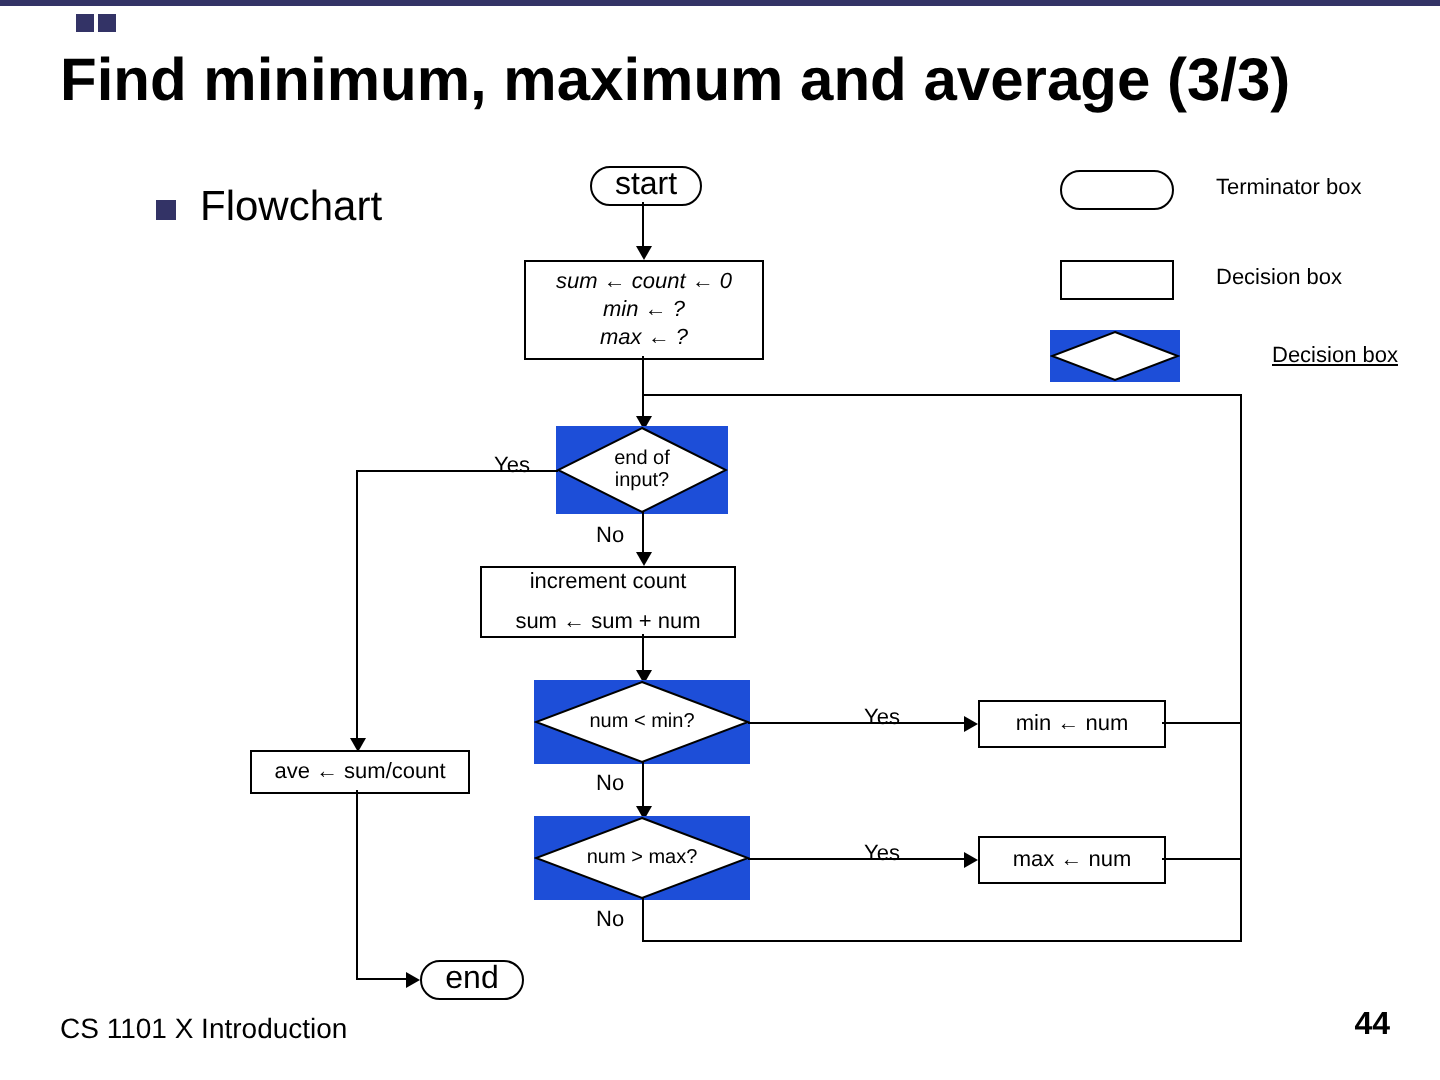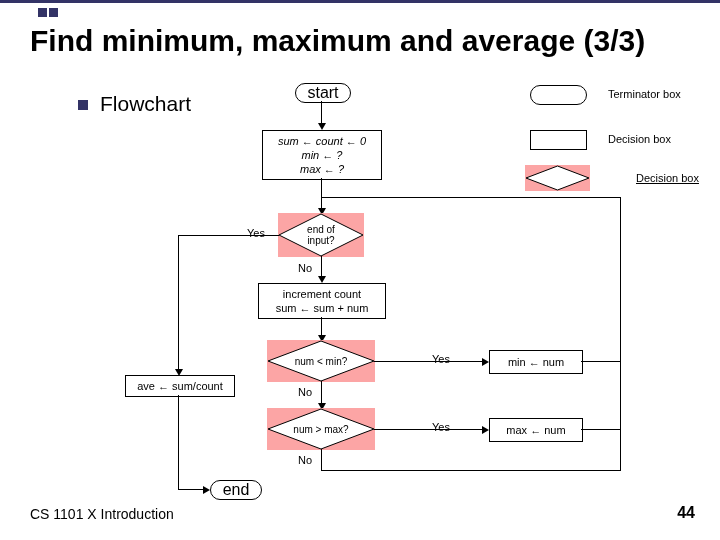--- a/index.html
+++ b/index.html
@@ -74,21 +74,21 @@
     align-items: center;
     justify-content: center;
     line-height: 1.3;
   }
   .legend-label {
     position: absolute;
     font-size: 11px;
   }
   .diamond {
     position: absolute;
-    background: #fca5a5;
+    background: #1d4ed8;
   }
   .diamond svg {
     display: block;
   }
   .diamond-text {
     position: absolute;
     top: 50%;
     left: 50%;
     transform: translate(-50%, -50%);
     font-size: 10px;
@@ -181,21 +181,21 @@
   </div>
 </div>
 
 <div class="flow-label" style="top:227px; left:247px;">Yes</div>
 
 <div class="flow-label" style="top:262px; left:298px;">No</div>
 
 <div class="arrow-line" style="top:256px; left:321px; width:1px; height:20px;"></div>
 <div class="arrow-head arrow-down" style="top:276px; left:317.5px;"></div>
 
-<div class="process" style="top:283px; left:258px; width:126px; height:34px;">
+<div class="process" style="top:283px; left:240px; width:126px; height:34px;justify-content:space-between;">
   <span>increment count</span>
   <span>sum ← sum + num</span>
 </div>
 
 <div class="arrow-line" style="top:317px; left:321px; width:1px; height:18px;"></div>
 <div class="arrow-head arrow-down" style="top:335px; left:317.5px;"></div>
 
 <div class="diamond" style="top:340px; left:267px;">
   <svg width="108" height="42">
       <polygon points="54,1 107,21 54,41 1,21" fill="white" stroke="#000"></polygon>

